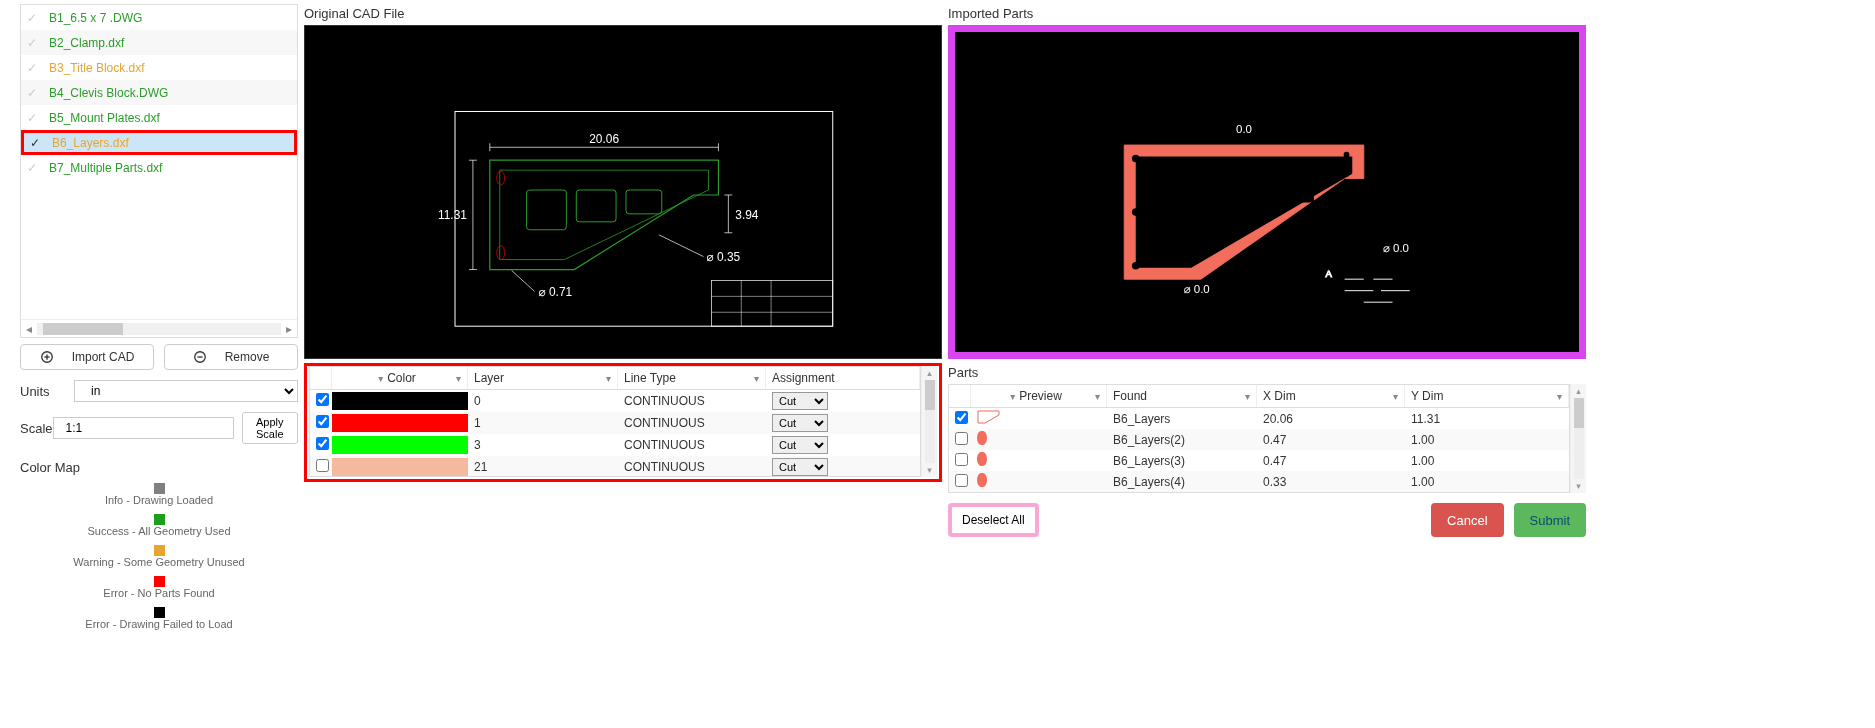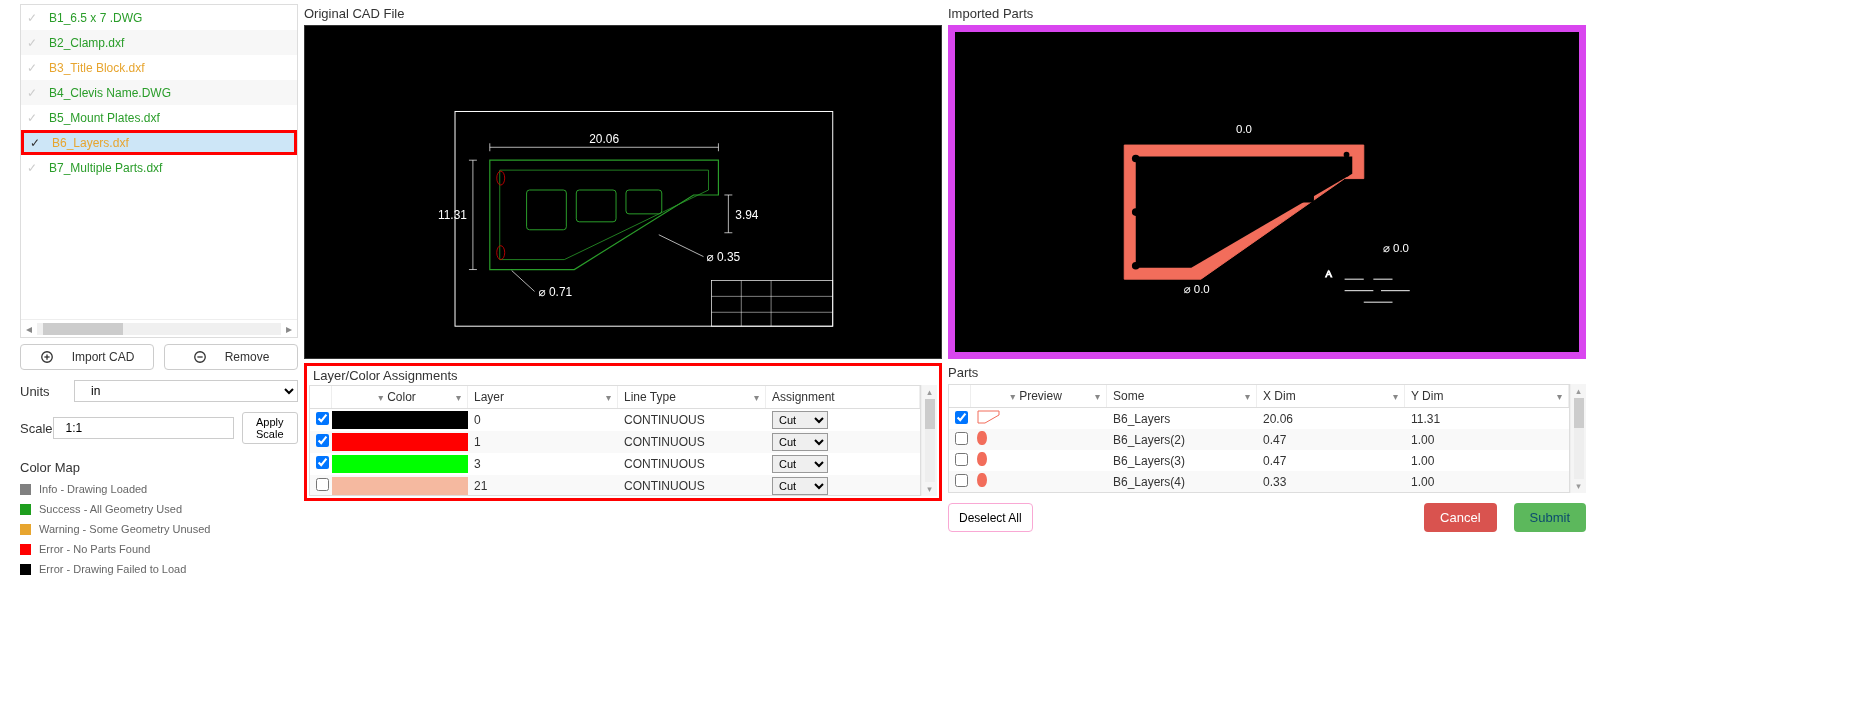--- a/index.html
+++ b/index.html
@@ -32,21 +32,21 @@
 .btn { flex: 1; border: 1px solid #ccc; background: #fff; border-radius: 4px; padding: 5px 6px; display: flex; align-items: center; justify-content: center; gap: 18px; cursor: pointer; font-size: 12px; color: #333; }
 .btn .icon { display: inline-block; width: 14px; height: 14px; }
 
 .form-row { display: flex; align-items: center; margin-top: 10px; }
 .form-row label { width: 54px; font-size: 13px; color: #333; }
 .form-row .input, .form-row select { flex: 1; border: 1px solid #ccc; padding: 2px 12px; height: 22px; font-size: 12px; background: #fff; }
 .apply-scale { margin-left: 8px; border: 1px solid #ccc; background: #fff; border-radius: 3px; padding: 3px 10px; font-size: 11px; cursor: pointer; }
 
 .color-map-title { margin-top: 16px; font-size: 13px; color: #333; }
 .legend { margin-top: 8px; display: flex; flex-direction: column; gap: 8px; }
-.legend-item { display: flex; align-items: center; gap: 8px; font-size: 11px; color: #666; }
+.legend-item { display: flex; align-items: center; font-size: 11px; color: #666; flex-direction: column; }
 .swatch { width: 11px; height: 11px; display: inline-block; }
 
 
 .cad-viewer { background: #000; height: 334px; position: relative; border: 1px solid #333; }
 .cad-viewer svg { width: 100%; height: 100%; display: block; }
 
 .layer-panel-wrap { border: 3px solid #ff0000; margin-top: 4px; padding: 0 2px 2px 2px; }
 .layer-title { font-size: 13px; color: #333; padding: 2px 4px; }
 .grid { border: 1px solid #ddd; }
 .grid-header { display: flex; background: #fff; border-bottom: 1px solid #ddd; }
@@ -65,22 +65,22 @@
 .imported-viewer svg { width: 100%; height: 100%; display: block; }
 
 .parts-title { font-size: 13px; color: #333; padding: 2px 0 4px 0; margin-top: 4px; }
 .parts-grid { border: 1px solid #ddd; }
 .parts-body { max-height: 88px; overflow-y: auto; }
 .preview-thumb { display: inline-block; width: 30px; height: 12px; }
 .preview-thumb.small { width: 10px; height: 14px; border-radius: 50% / 60%; background: #f26d5b; }
 
 .action-row { display: flex; margin-top: 10px; }
 .action-row .spacer { flex: 1; }
-.btn-deselect { border: 1px solid #f9a8d4; background: #fff; border-radius: 4px; padding: 6px 10px; font-size: 12px; cursor: pointer; }
-.btn-cancel { background: #d9534f; color: #fff; border: none; border-radius: 4px; padding: 7px 16px; font-size: 13px; cursor: pointer; margin-right: 17px; }
+.btn-deselect { border: 4px solid #f9a8d4; background: #fff; border-radius: 4px; padding: 6px 10px; font-size: 12px; cursor: pointer; }
+.btn-cancel { background: #d9534f; color: #fff; border: none; border-radius: 4px; padding: 7px 16px; font-size: 13px; cursor: pointer; margin-right: 10px; }
 .btn-submit { background: #5cb85c; color: #0c4a6e; border: none; border-radius: 4px; padding: 7px 16px; font-size: 13px; cursor: pointer; }
 
 .scroll-y-fake { width: 16px; background: #f5f5f5; border-left: 1px solid #eee; display: flex; flex-direction: column; justify-content: space-between; align-items: center; }
 .scroll-y-fake .arr { font-size: 9px; color: #999; cursor: pointer; padding: 2px 0; }
 .scroll-y-fake .track { flex: 1; width: 10px; background: #eee; position: relative; }
 .scroll-y-fake .thumb { position: absolute; top: 0; width: 10px; height: 30px; background: #ccc; }
 </style>
 </head>
 <body>
 
@@ -96,21 +96,21 @@
           <div class="file-item">
             <span class="check">✓</span>
             <span class="fname success">B2_Clamp.dxf</span>
           </div>
           <div class="file-item">
             <span class="check">✓</span>
             <span class="fname warning">B3_Title Block.dxf</span>
           </div>
           <div class="file-item">
             <span class="check">✓</span>
-            <span class="fname success">B4_Clevis Name.DWG</span>
+            <span class="fname success">B4_Clevis Block.DWG</span>
           </div>
           <div class="file-item">
             <span class="check">✓</span>
             <span class="fname success">B5_Mount Plates.dxf</span>
           </div>
           <div class="file-item selected highlight-selected">
             <span class="check">✓</span>
             <span class="fname warning">B6_Layers.dxf</span>
           </div>
           <div class="file-item">
@@ -223,21 +223,20 @@
         <text x="432" y="194" fill="#fff" font-size="12" text-anchor="start">3.94</text>
 
         <line x1="355" y1="210" x2="400" y2="232" stroke="#fff" stroke-width="0.7"></line>
         <text x="403" y="236" fill="#fff" font-size="12"><tspan>⌀ </tspan><tspan>0.35</tspan></text>
         <line x1="207" y1="246" x2="230" y2="267" stroke="#fff" stroke-width="0.7"></line>
         <text x="234" y="272" fill="#fff" font-size="12"><tspan>⌀ </tspan><tspan>0.71</tspan></text>
       </svg>
     </div>
 
     <div class="layer-panel-wrap">
-      <div class="layer-title">Layer/Color Assignments</div>
       <div style="display:flex">
         <div class="grid" style="flex:1">
           <div class="grid-header">
             <div class="cell" style="width:22px"></div>
             <div class="cell" style="width:136px">
                 <span class="chev">▾</span>
                 <span style="margin-left:4px">Color</span>
                 <span class="chev">▾</span>
               </div>
             <div class="cell" style="width:150px">
@@ -342,21 +341,21 @@
     <div style="display:flex">
       <div class="parts-grid" style="flex:1">
         <div class="grid-header">
           <div class="cell" style="width:22px"></div>
           <div class="cell" style="width:136px">
               <span class="chev">▾</span>
               <span style="margin-left:4px">Preview</span>
               <span class="chev">▾</span>
             </div>
           <div class="cell" style="width:150px">
-              <span>Some</span>
+              <span>Found</span>
               <span class="chev">▾</span>
             </div>
           <div class="cell" style="width:148px">
               <span>X Dim</span>
               <span class="chev">▾</span>
             </div>
           <div class="cell" style="flex:1">
               <span>Y Dim</span>
               <span class="chev">▾</span>
             </div>

